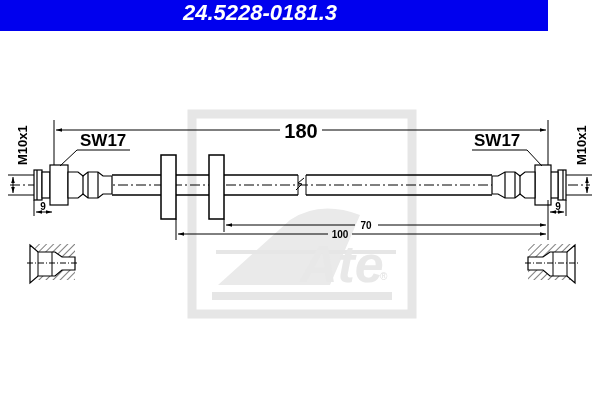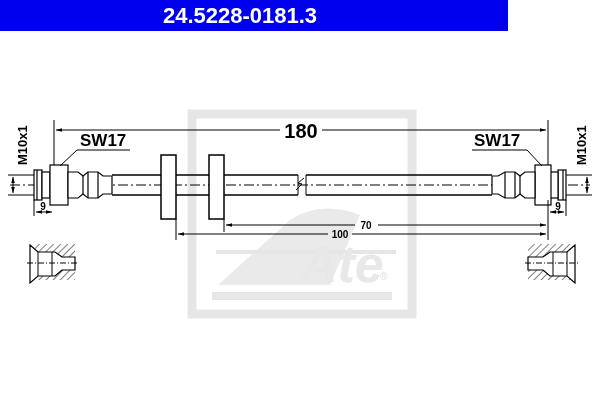--- a/index.html
+++ b/index.html
@@ -1,17 +1,17 @@
 <!DOCTYPE html>
 <html><head>
 <meta charset="utf-8">
 <style>
   html, body { margin:0; padding:0; background:#ffffff; }
   body { width:600px; height:400px; position:relative; overflow:hidden; font-family:"Liberation Sans", sans-serif; }
-  .header { position:absolute; left:0; top:0; width:508px; height:31px; background:#0000ee; display:flex; align-items:center; justify-content:center; }
+  .header { position:absolute; left:0; top:0; width:548px; height:31px; background:#0000ee; display:flex; justify-content:center;font-style:italic; }
   .header span { color:#ffffff; font-weight:bold; font-size:22px; letter-spacing:0px; }
   .header .gap { display:inline-block; width:28px; }
   svg.drawing { position:absolute; left:0; top:0; }
   .lbl { font-family:"Liberation Sans", sans-serif; font-weight:bold; fill:#000; }
 </style>
 </head>
 <body>
 
 <div class="header">
   <span>24.5228-0181.3</span>

